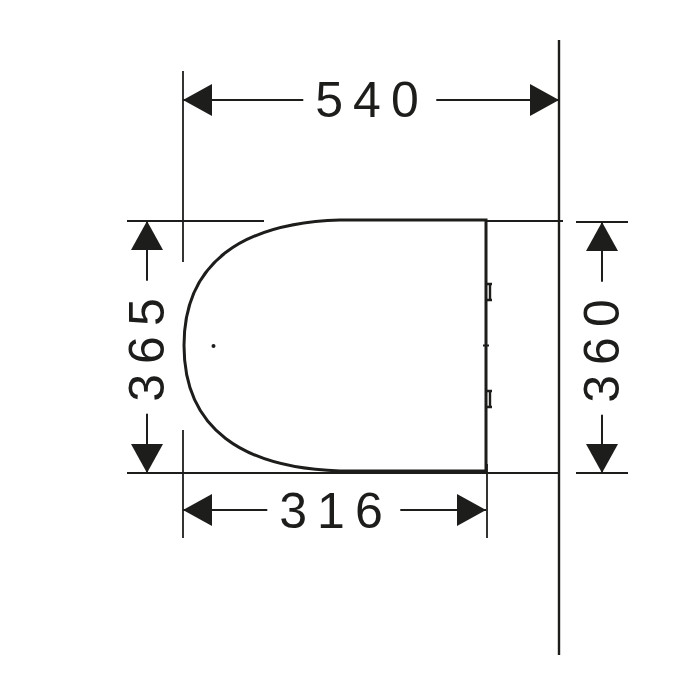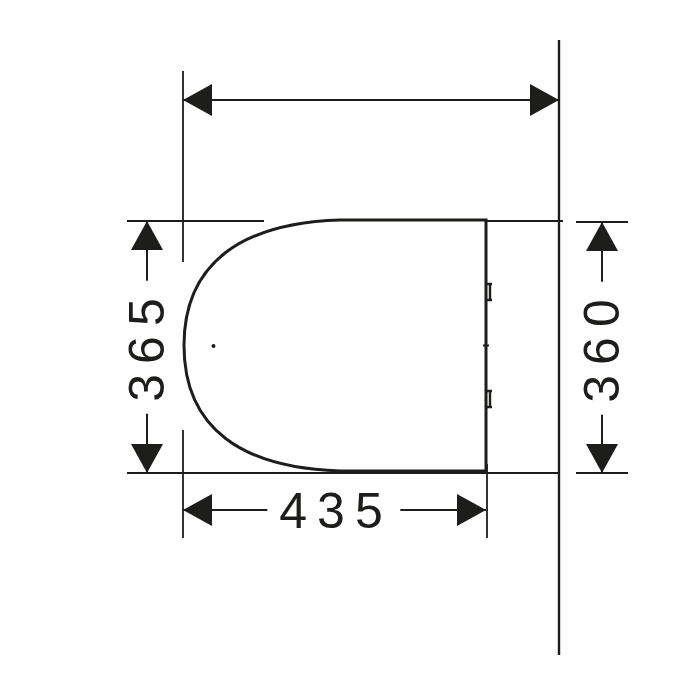--- a/index.html
+++ b/index.html
@@ -72,20 +72,21 @@
       <polygon points="559,100 530,84 530,116"></polygon>
       <polygon points="147,221 131,250 163,250"></polygon>
       <polygon points="147,473 131,444 163,444"></polygon>
       <polygon points="602,222 586,251 618,251"></polygon>
       <polygon points="602,473 586,444 618,444"></polygon>
       <polygon points="183,510 212,494 212,526"></polygon>
       <polygon points="486,510 457,494 457,526"></polygon>
     </g>
   </svg>
 
+  <div class="dim-label" style="left:370px; top:100px;">540</div>
 
   <div class="dim-label vertical" style="left:147px; top:347px;">365</div>
 
   <div class="dim-label vertical" style="left:602px; top:348px;">360</div>
 
-  <div class="dim-label" style="left:334px; top:511px;">435</div>
+  <div class="dim-label" style="left:334px; top:511px;">316</div>
 
 </div>
 
 </body></html>

